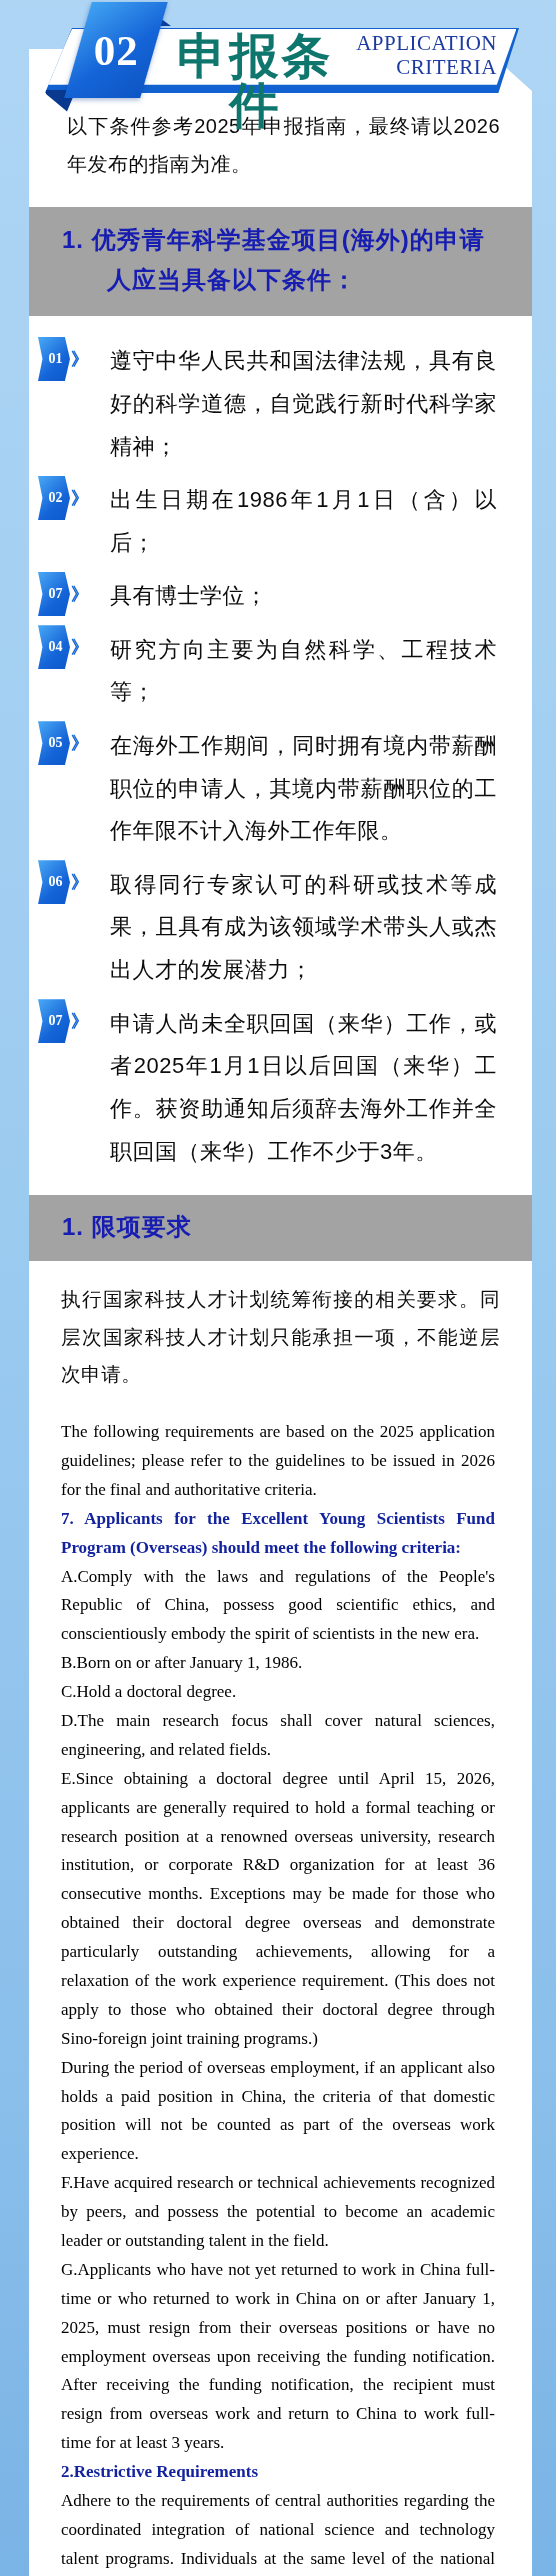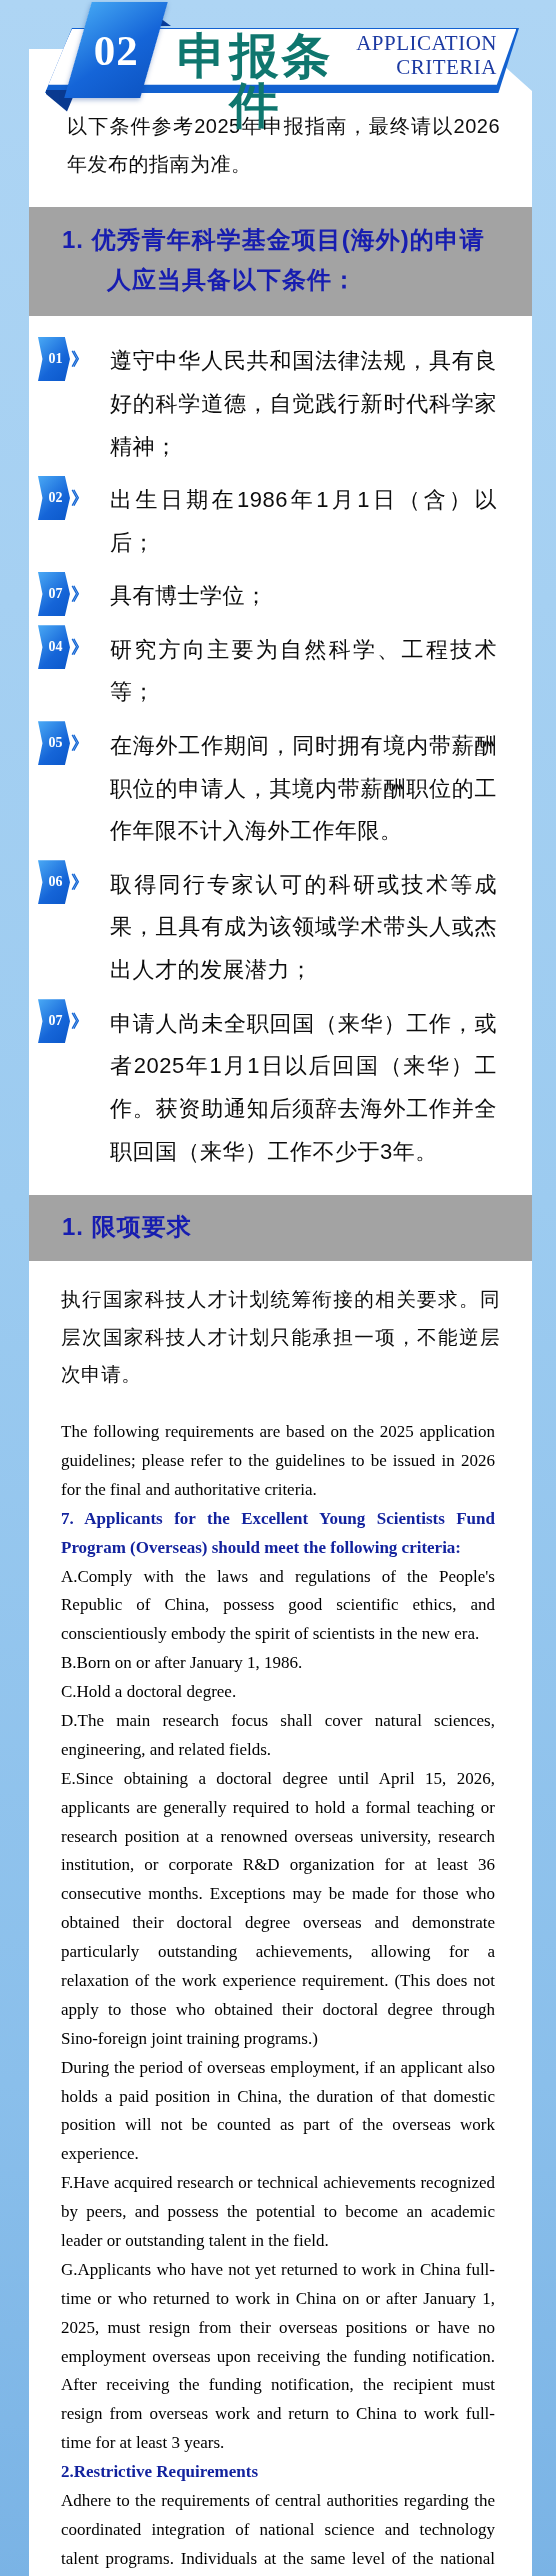--- a/index.html
+++ b/index.html
@@ -190,21 +190,21 @@
     <p class="para-cn">执行国家科技人才计划统筹衔接的相关要求。同层次国家科技人才计划只能承担一项，不能逆层次申请。</p>
 
     <div class="en">
       <p>The following requirements are based on the 2025 application guidelines; please refer to the guidelines to be issued in 2026 for the final and authoritative criteria.</p>
       <p class="blue">7. Applicants for the Excellent Young Scientists Fund Program (Overseas) should meet the following criteria:</p>
       <p>A.Comply with the laws and regulations of the People's Republic of China, possess good scientific ethics, and conscientiously embody the spirit of scientists in the new era.</p>
       <p>B.Born on or after January 1, 1986.</p>
       <p>C.Hold a doctoral degree.</p>
       <p>D.The main research focus shall cover natural sciences, engineering, and related fields.</p>
       <p>E.Since obtaining a doctoral degree until April 15, 2026, applicants are generally required to hold a formal teaching or research position at a renowned overseas university, research institution, or corporate R&amp;D organization for at least 36 consecutive months. Exceptions may be made for those who obtained their doctoral degree overseas and demonstrate particularly outstanding achievements, allowing for a relaxation of the work experience requirement. (This does not apply to those who obtained their doctoral degree through Sino-foreign joint training programs.)</p>
-      <p>During the period of overseas employment, if an applicant also holds a paid position in China, the duration of that domestic position will not be counted as part of the overseas work experience.</p>
+      <p>During the period of overseas employment, if an applicant also holds a paid position in China, the criteria of that domestic position will not be counted as part of the overseas work experience.</p>
       <p>F.Have acquired research or technical achievements recognized by peers, and possess the potential to become an academic leader or outstanding talent in the field.</p>
       <p>G.Applicants who have not yet returned to work in China full-time or who returned to work in China on or after January 1, 2025, must resign from their overseas positions or have no employment overseas upon receiving the funding notification. After receiving the funding notification, the recipient must resign from overseas work and return to China to work full-time for at least 3 years.</p>
       <p class="blue">2.Restrictive Requirements</p>
       <p>Adhere to the requirements of central authorities regarding the coordinated integration of national science and technology talent programs. Individuals at the same level of the national science and technology talent program can only undertake one project and are not allowed to apply for projects at a lower level.</p>
     </div>
 
   </div>
 </div>
 
 <div class="banner">

